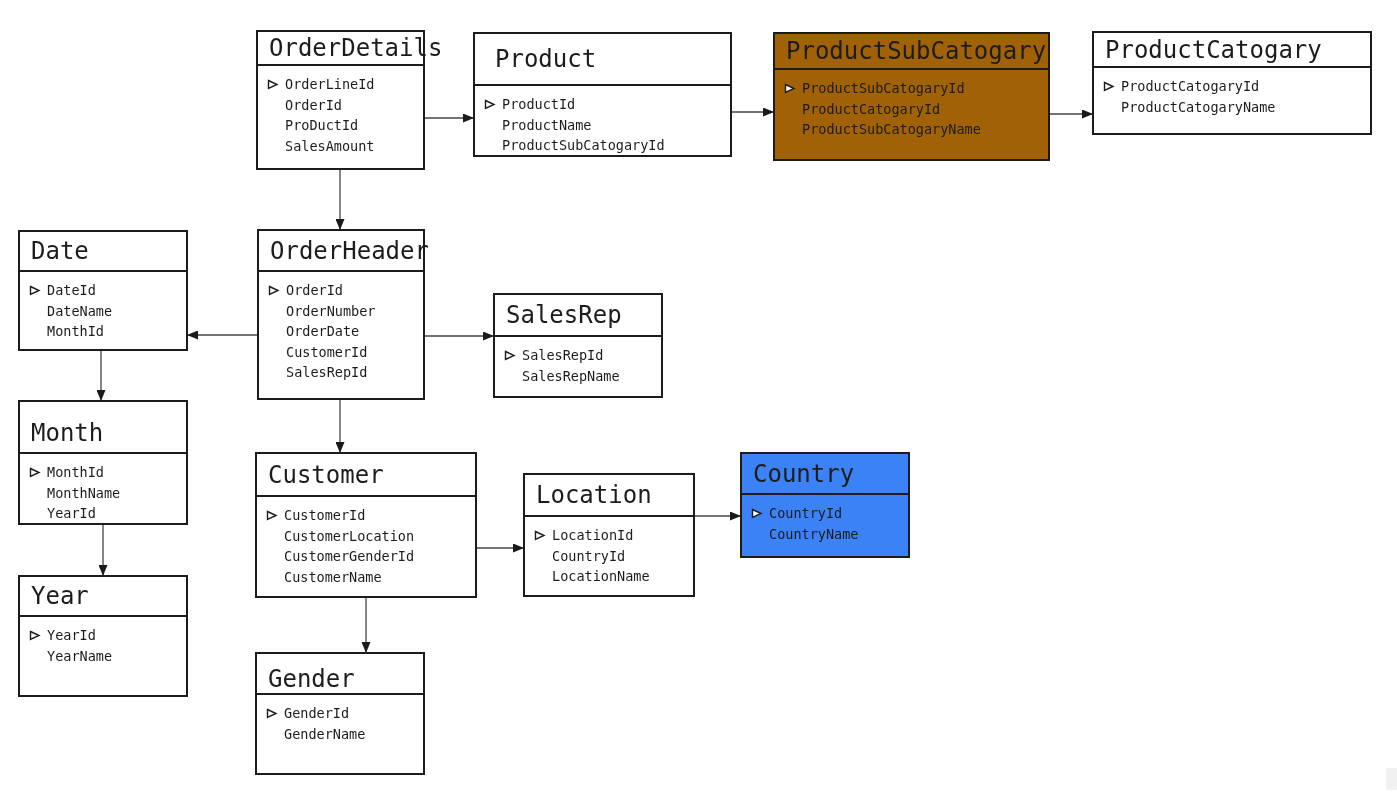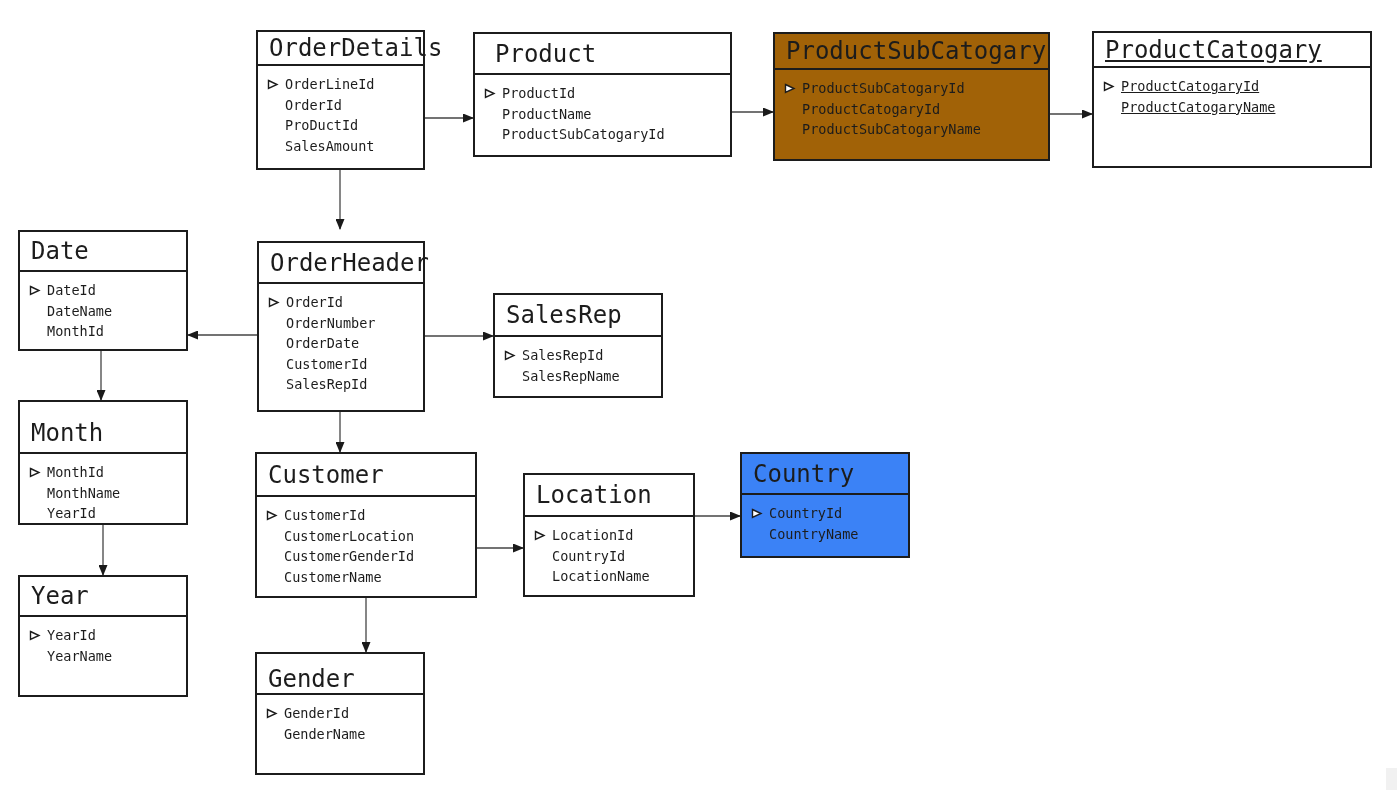--- a/index.html
+++ b/index.html
@@ -72,21 +72,21 @@
             <span class="pk-cell"></span>
             <span class="field-name">ProDuctId</span>
           </div>
           <div class="field-row">
             <span class="pk-cell"></span>
             <span class="field-name">SalesAmount</span>
           </div>
         </div>
       </div>
       <div class="entity" style="left: 473px; top: 32px; width: 259px; height: 125px; border-color: rgb(28, 28, 28); background: rgb(255, 255, 255);">
-        <div class="entity-title" style="height: 41px; border-bottom-color: rgb(28, 28, 28); padding-left: 20px;">
+        <div class="entity-title" style="height: 52px; border-bottom-color: rgb(28, 28, 28); padding-left: 20px;">
           <span>Product</span>
         </div>
         <div class="entity-body">
           <div class="field-row">
             <span class="pk-cell">
               <svg width="12" height="11" viewBox="0 0 12 11">
                 <path d="M1.5 1.5 L10 5.5 L1.5 9.5 Z" fill="#ffffff" stroke="#1c1c1c" stroke-width="1.4" stroke-linejoin="miter"></path>
               </svg>
             </span>
             <span class="field-name">ProductId</span>
@@ -117,21 +117,21 @@
           <div class="field-row">
             <span class="pk-cell"></span>
             <span class="field-name">ProductCatogaryId</span>
           </div>
           <div class="field-row">
             <span class="pk-cell"></span>
             <span class="field-name">ProductSubCatogaryName</span>
           </div>
         </div>
       </div>
-      <div class="entity" style="left: 1092px; top: 31px; width: 280px; height: 137px; border-color: rgb(28, 28, 28); background: rgb(255, 255, 255); text-decoration: underline;">
+      <div class="entity" style="left: 1092px; top: 31px; width: 280px; height: 104px; border-color: rgb(28, 28, 28); background: rgb(255, 255, 255);">
         <div class="entity-title" style="height: 35px; border-bottom-color: rgb(28, 28, 28);">
           <span>ProductCatogary</span>
         </div>
         <div class="entity-body">
           <div class="field-row">
             <span class="pk-cell">
               <svg width="12" height="11" viewBox="0 0 12 11">
                 <path d="M1.5 1.5 L10 5.5 L1.5 9.5 Z" fill="#ffffff" stroke="#1c1c1c" stroke-width="1.4" stroke-linejoin="miter"></path>
               </svg>
             </span>
@@ -159,21 +159,21 @@
           <div class="field-row">
             <span class="pk-cell"></span>
             <span class="field-name">DateName</span>
           </div>
           <div class="field-row">
             <span class="pk-cell"></span>
             <span class="field-name">MonthId</span>
           </div>
         </div>
       </div>
-      <div class="entity" style="left: 257px; top: 229px; width: 168px; height: 171px; border-color: rgb(28, 28, 28); background: rgb(255, 255, 255); margin-top: 12px;">
+      <div class="entity" style="left: 257px; top: 229px; width: 168px; height: 171px; border-color: rgb(28, 28, 28); background: rgb(255, 255, 255);">
         <div class="entity-title" style="height: 41px; border-bottom-color: rgb(28, 28, 28);">
           <span>OrderHeader</span>
         </div>
         <div class="entity-body">
           <div class="field-row">
             <span class="pk-cell">
               <svg width="12" height="11" viewBox="0 0 12 11">
                 <path d="M1.5 1.5 L10 5.5 L1.5 9.5 Z" fill="#ffffff" stroke="#1c1c1c" stroke-width="1.4" stroke-linejoin="miter"></path>
               </svg>
             </span>

